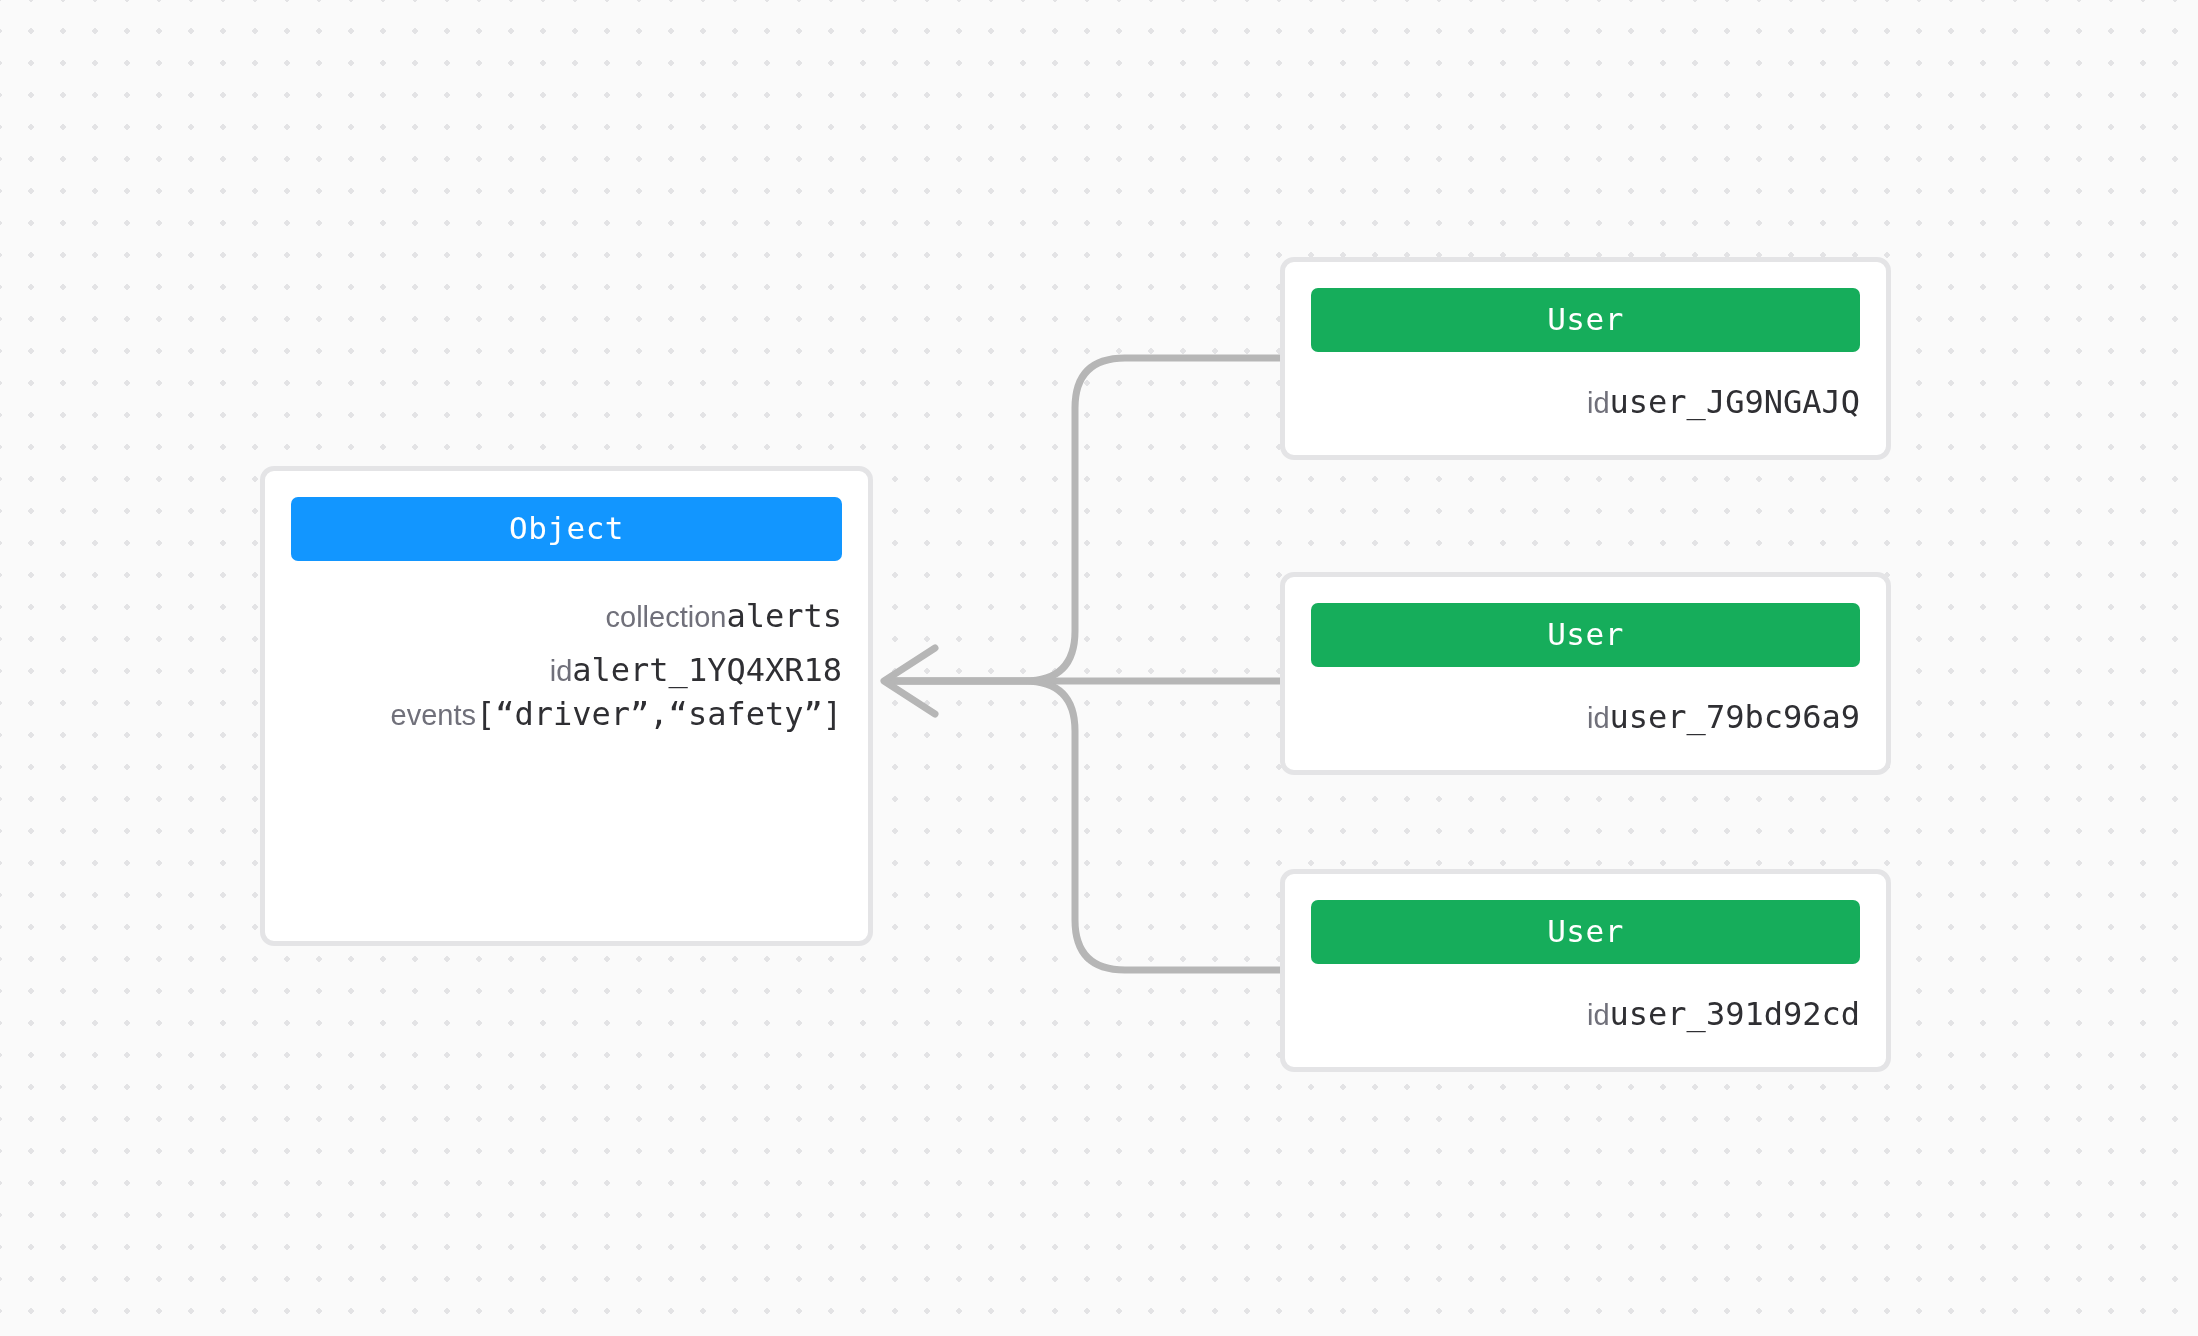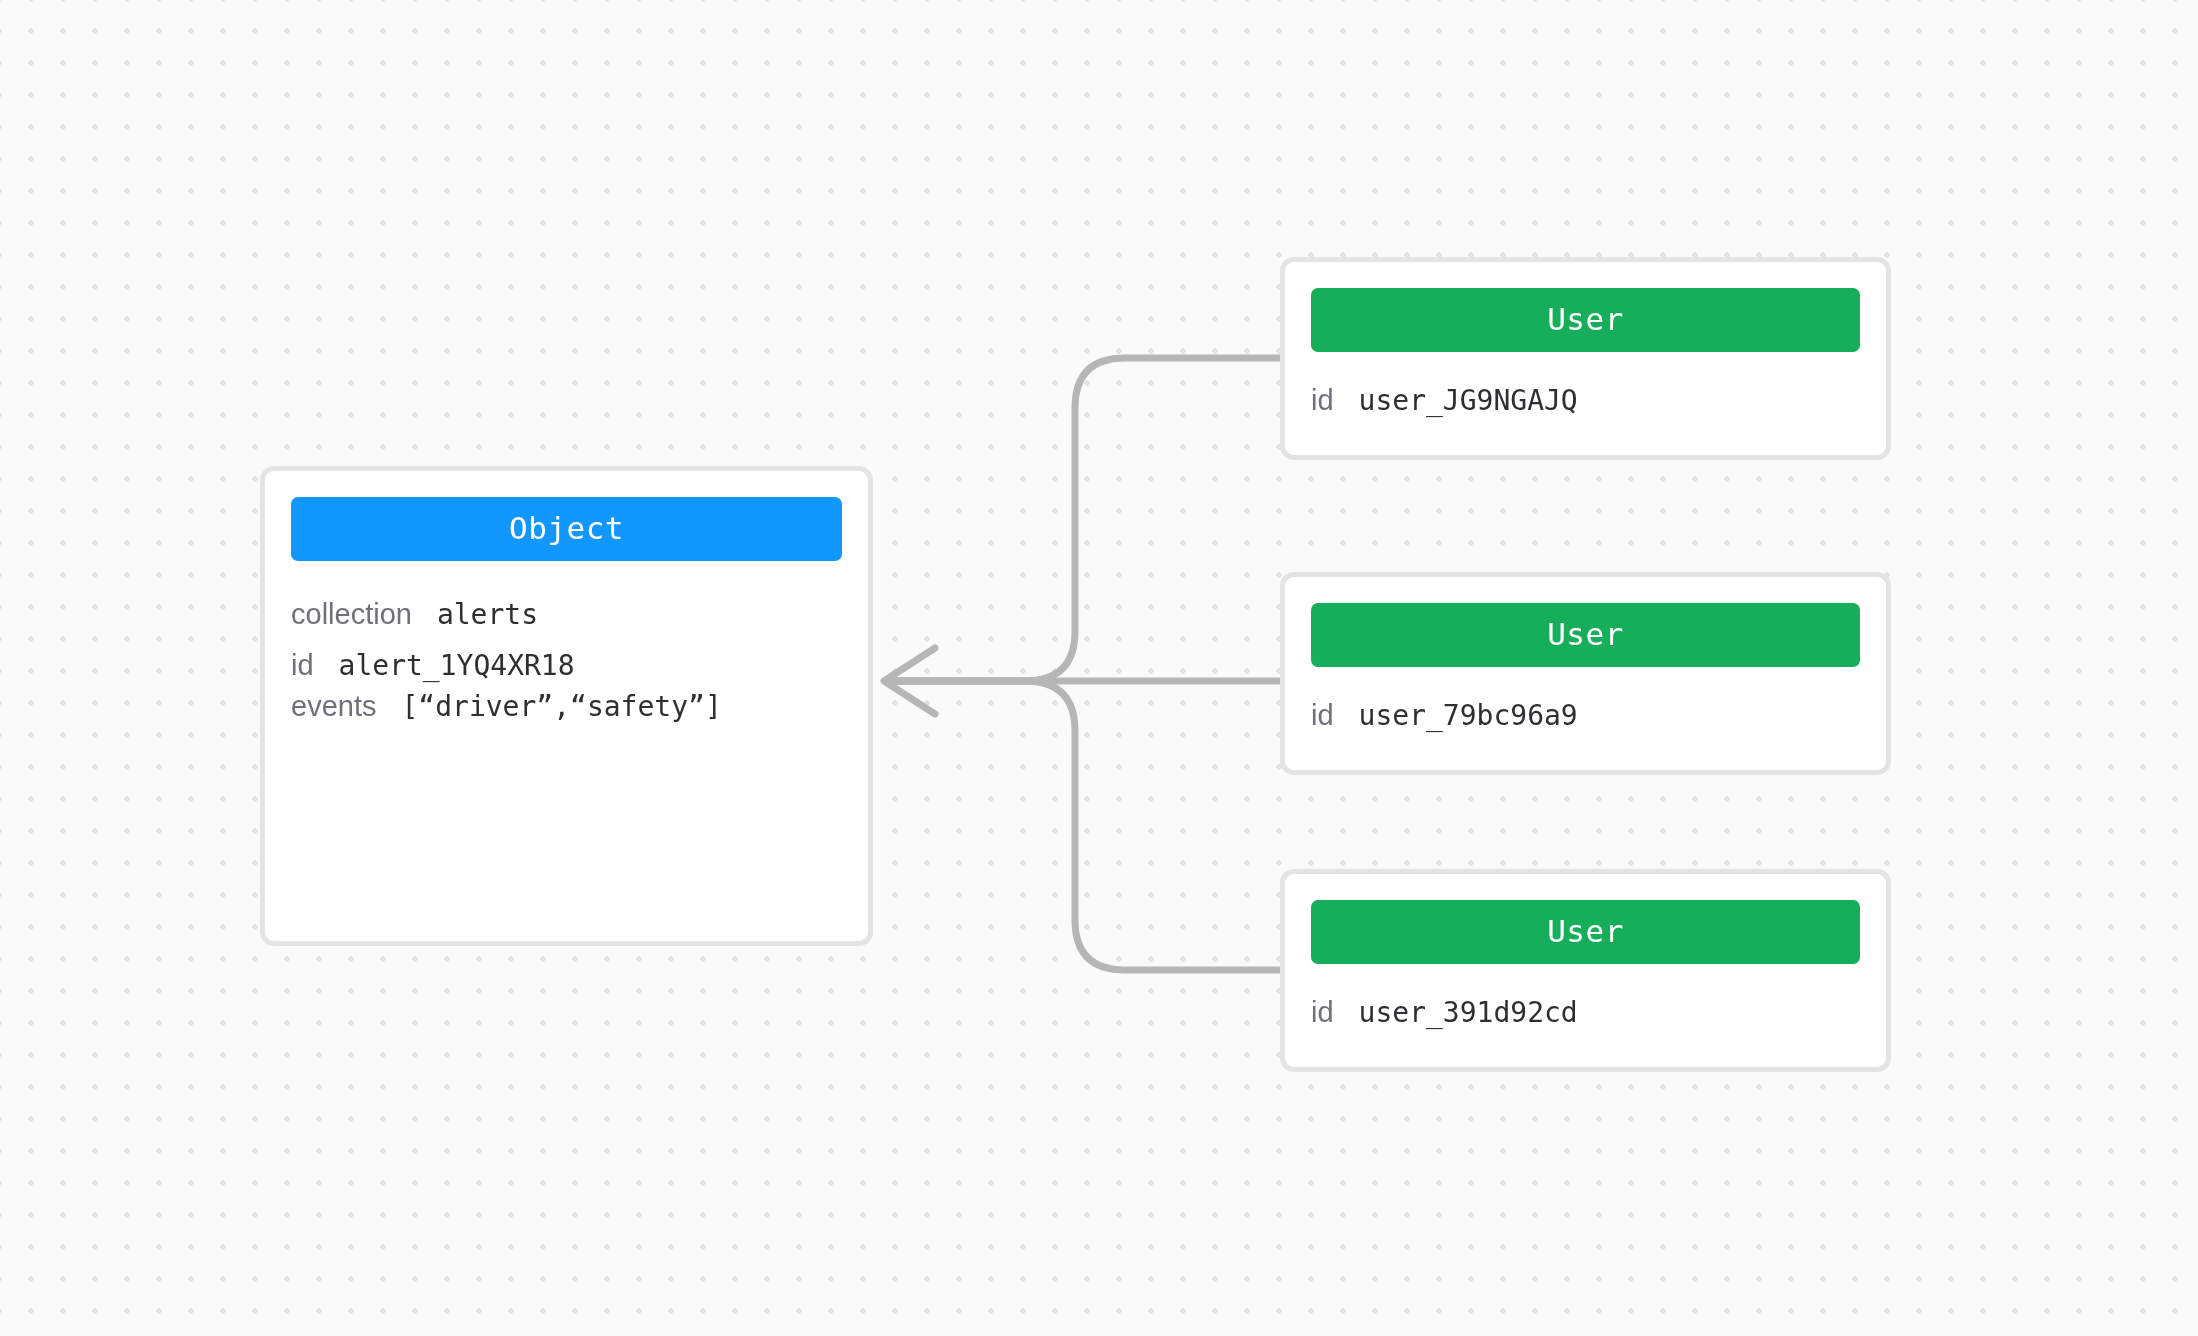--- a/index.html
+++ b/index.html
@@ -52,33 +52,32 @@
     letter-spacing: 0.5px;
     line-height: 1;
     padding: 16px 0 17px 0;
   }
   .card-body {
     padding: 0 26px;
   }
   .row {
     display: flex;
     align-items: baseline;
-    justify-content: flex-start;
+    justify-content: flex-end;
     line-height: 1;
-    gap: 25px;
   }
   .row .k {
     font-family: "Liberation Sans", sans-serif;
     font-size: 29px;
     color: #70707a;
     white-space: nowrap;
   }
   .row .v {
     font-family: "DejaVu Sans Mono", "Liberation Mono", monospace;
-    font-size: 28px;
+    font-size: 32px;
     color: #2f2f33;
     white-space: pre;
     text-align: right;
   }
 
   
   #object-card {
     left: 260px;
     top: 466px;
     width: 613px;

